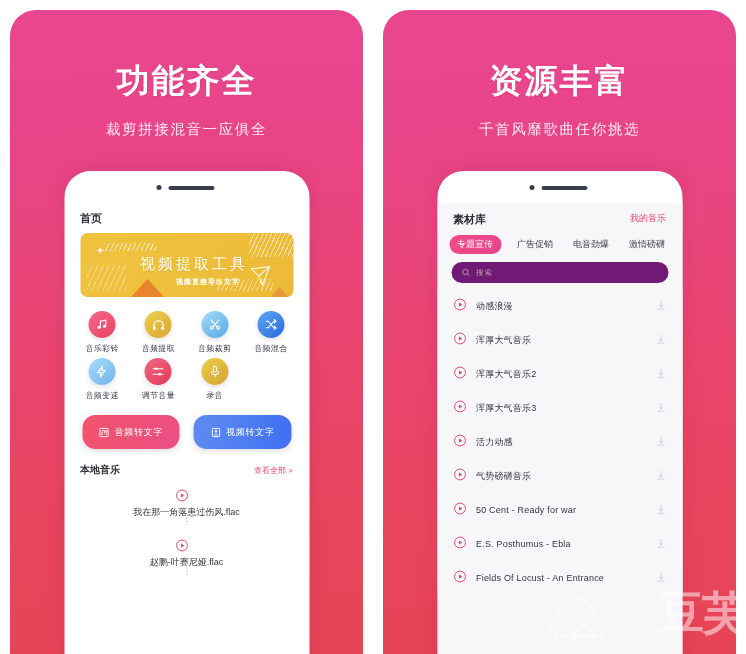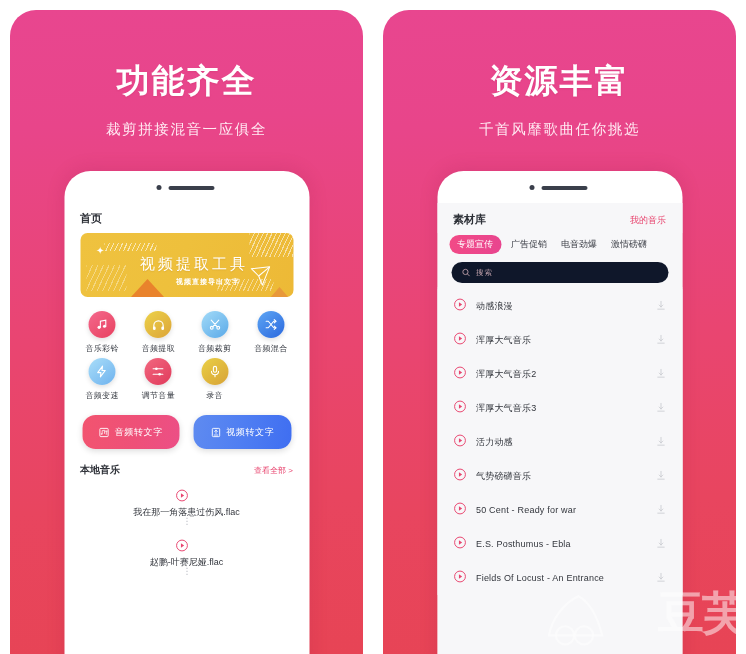--- a/index.html
+++ b/index.html
@@ -138,34 +138,34 @@
   .secthead .m { font-size:8px; color:#e8456f; }
 
   .lrow { display:flex; align-items:center; padding:7px 16px;flex-direction:column; }
   .lrow .pl { margin-right:9px; }
   .lrow .nm { font-size:9px; color:#33363d; flex:1; }
   .lrow .dots { color:#b9bcc3; font-size:9px; letter-spacing:0; line-height:.6; width:8px; text-align:center;}
 
   
   .r-screen { background:#f7f7f9; height:468px; }
   .r-head {
-    display:flex; align-items:flex-end; justify-content:space-between;
+    display:flex; align-items:flex-start; justify-content:space-between;
     padding:9px 16px 6px 16px; background:#f7f7f9;
   }
   .r-head .t { font-size:11px; color:#2e3138; font-weight:bold;}
   .r-head .m { font-size:9px; color:#e8456f; }
-  .tabs { display:flex; align-items:center; gap:6px; padding:2px 12px 8px 12px; }
+  .tabs { display:flex; align-items:center; gap:12px; padding:2px 12px 8px 12px; }
   .tab { font-size:9px; color:#3a3d45; padding:3px 4px; white-space:nowrap; }
   .tab.active {
     background:linear-gradient(100deg,#f24a86 0%,#e8458f 100%);
     color:#fff; border-radius:10px; padding:3px 8px;
   }
   .searchbar {
     margin:0 14px 4px 14px; height:21px; border-radius:11px;
-    background:#0f172a; display:flex; align-items:center; gap:6px;
+    background:#701a75; display:flex; align-items:center; gap:6px;
     padding:0 10px;
   }
   .searchbar .ph { font-size:7.5px; color:#c3a3ad; letter-spacing:1px;}
   .songs { background:#f7f7f9; padding-top:2px; }
   .srow {
     display:flex; align-items:center;
     padding:8px 16px; background:#f7f7f9;
   }
   .srow .pl { margin-right:10px; }
   .srow .nm { font-size:9px; color:#33363d; flex:1; letter-spacing:.2px;}

